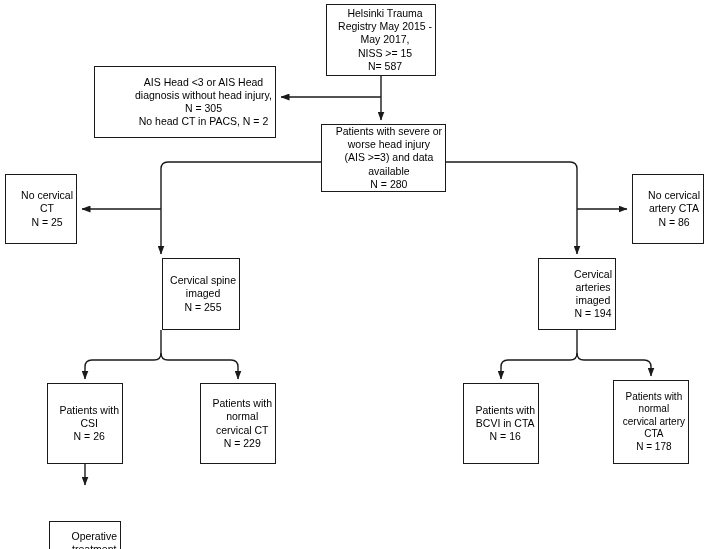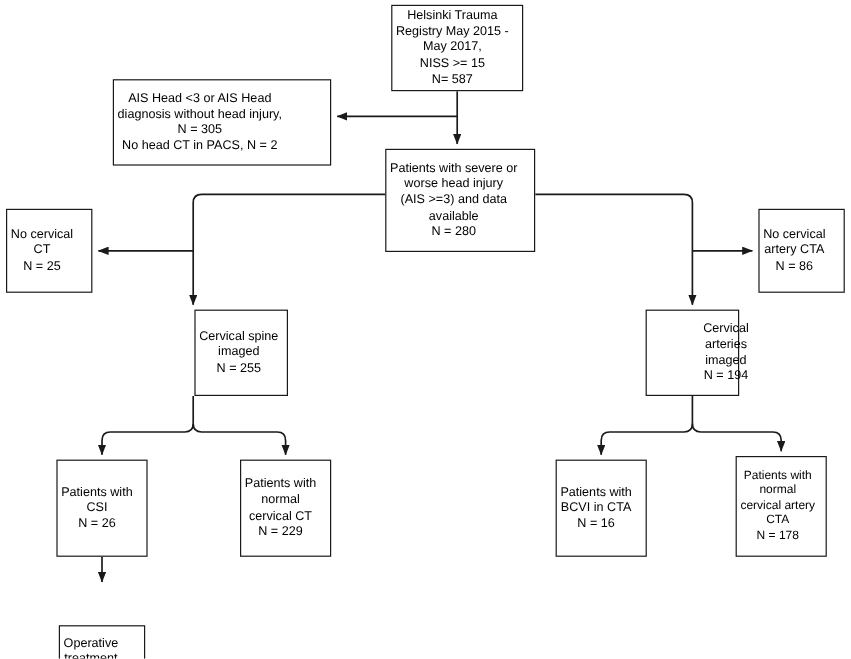--- a/index.html
+++ b/index.html
@@ -22,21 +22,21 @@
     width: 709px;
     height: 549px;
   }
   .node-box {
     position: absolute;
     box-sizing: border-box;
     border: 1.4px solid #1a1a1a;
     background: #ffffff;
     display: flex;
     align-items: center;
-    justify-content: flex-start;
+    justify-content: flex-end;
     text-align: center;
   }
   .node-text {
     font-family: "Liberation Sans", sans-serif;
     font-size: 10.5px;
     line-height: 13.2px;
     color: #000000;
     white-space: pre-line;
     padding: 0 3px;
   }
@@ -95,21 +95,21 @@
 N= 587</span>
   </div>
 
   <div class="node-box" style="left:94px; top:66px; width:182px; height:72px;">
     <span class="node-text">AIS Head &lt;3 or AIS Head
 diagnosis without head injury,
 N = 305
 No head CT in PACS, N = 2</span>
   </div>
 
-  <div class="node-box" style="left:321px; top:124px; width:125px; height:86px;">
+  <div class="node-box" style="left:321px; top:124px; width:125px; height:68px;">
     <span class="node-text">Patients with severe or
 worse head injury
 (AIS &gt;=3) and data
 available
 N = 280</span>
   </div>
 
   <div class="node-box" style="left:5px; top:174px; width:72px; height:70px;">
     <span class="node-text">No cervical
 CT

